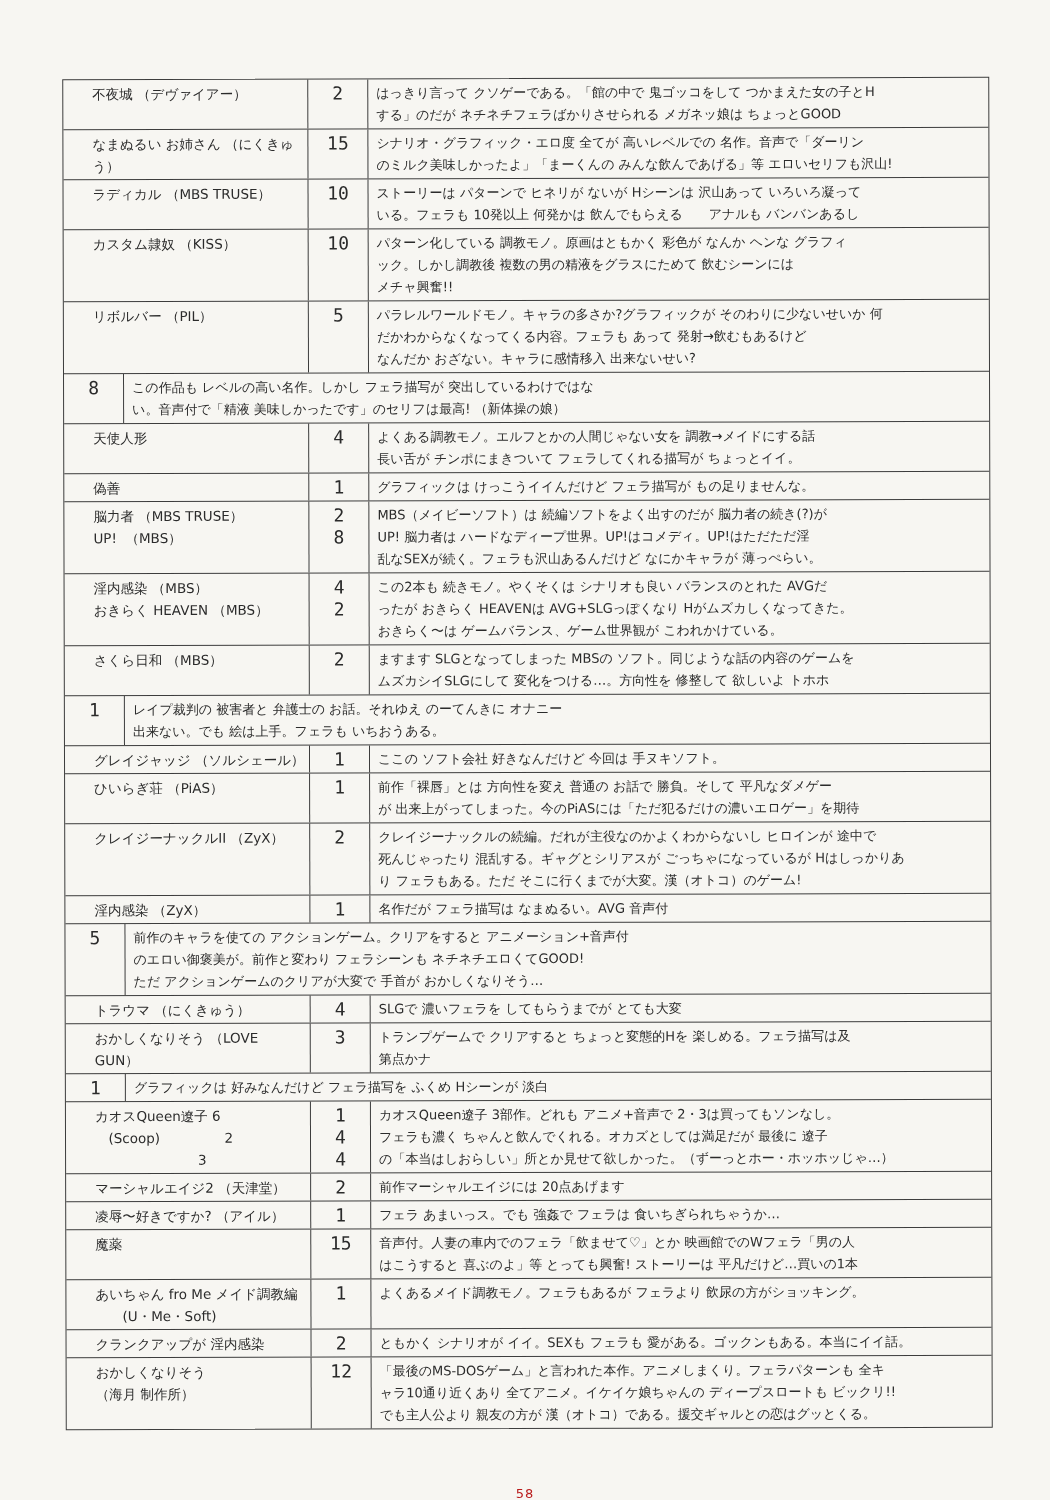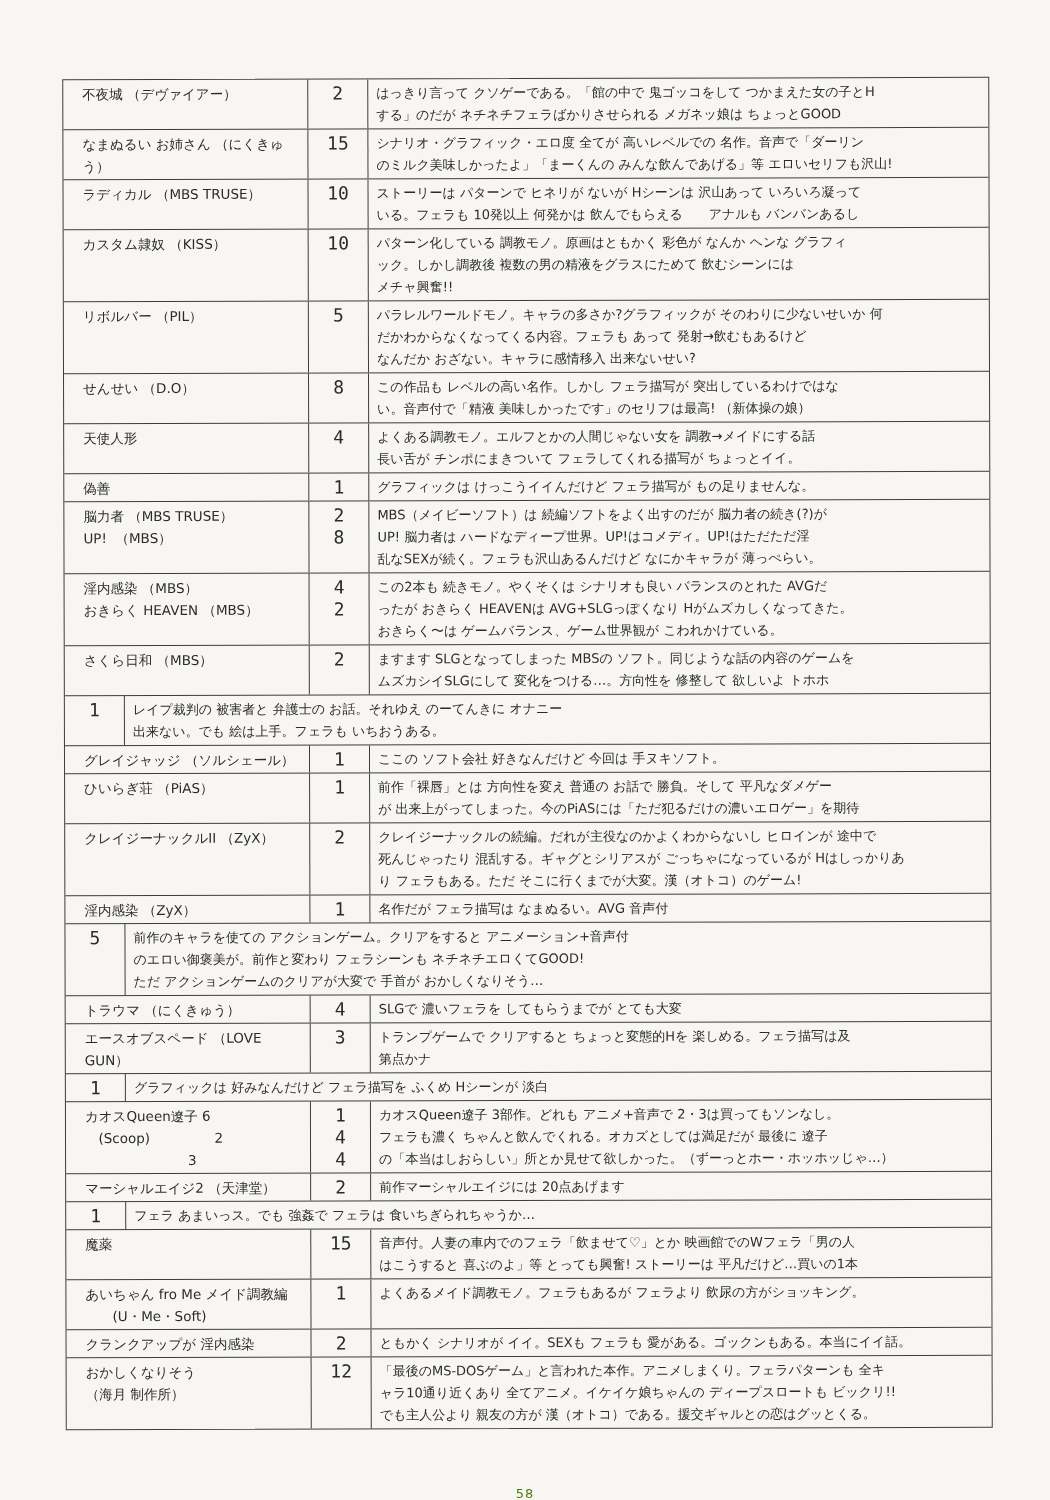--- a/index.html
+++ b/index.html
@@ -16,42 +16,42 @@
     border:1.5px solid #3d3d3d;
     transform:rotate(-0.15deg);
     background:transparent;
   }
   .t-row { display:flex; align-items:stretch; border-bottom:1.5px solid #3d3d3d; }
   .t-row:last-child { border-bottom:none; }
   .cell { box-sizing:border-box; }
   .cell-title {
     width:245px; flex:none;
     border-right:1.5px solid #3d3d3d;
-    padding:3px 4px 2px 19px;
+    padding:3px 4px 2px 29px;
     font-size:13.5px; line-height:22px;
   }
   .title-line { white-space:pre-wrap; }
   .cell-score {
     width:60px; flex:none;
     border-right:1.5px solid #3d3d3d;
     text-align:center;
     font-size:18px; line-height:22px;
     padding-top:3px;
     font-family:"DejaVu Sans Mono", monospace;
   }
   .score-line { white-space:pre; }
   .cell-comment {
     flex:1;
     padding:3px 6px 2px 8px;
     font-size:13px; line-height:22px;
   }
   .comment-line { white-space:pre-wrap; }
   .page-number {
     position:absolute; left:50%; top:1486px; transform:translateX(-50%);
-    font-size:13px; color:#4d7c0f; letter-spacing:1px;
+    font-size:13px; color:#b91c1c; letter-spacing:1px;
   }
 </style>
 </head>
 <body>
 
 <div class="scan-page">
   <div class="review-table">
       <div class="t-row">
         <div class="cell cell-title">
           <div class="title-line">不夜城 （デヴァイアー）</div>
@@ -108,23 +108,20 @@
         <div class="cell cell-score">
           <div class="score-line">5</div>
         </div>
         <div class="cell cell-comment">
           <div class="comment-line">パラレルワールドモノ。キャラの多さか?グラフィックが そのわりに少ないせいか 何</div>
           <div class="comment-line">だかわからなくなってくる内容。フェラも あって 発射→飲むもあるけど</div>
           <div class="comment-line">なんだか おざない。キャラに感情移入 出来ないせい?</div>
         </div>
       </div>
       <div class="t-row">
-        <div class="cell cell-title">
-          <div class="title-line">せんせい （D.O）</div>
-        </div>
         <div class="cell cell-score">
           <div class="score-line">8</div>
         </div>
         <div class="cell cell-comment">
           <div class="comment-line">この作品も レベルの高い名作。しかし フェラ描写が 突出しているわけではな</div>
           <div class="comment-line">い。音声付で「精液 美味しかったです」のセリフは最高! （新体操の娘）</div>
         </div>
       </div>
       <div class="t-row">
         <div class="cell cell-title">
@@ -263,21 +260,21 @@
         </div>
         <div class="cell cell-score">
           <div class="score-line">4</div>
         </div>
         <div class="cell cell-comment">
           <div class="comment-line">SLGで 濃いフェラを してもらうまでが とても大変</div>
         </div>
       </div>
       <div class="t-row">
         <div class="cell cell-title">
-          <div class="title-line">エースオブスペード （LOVE GUN）</div>
+          <div class="title-line">おかしくなりそう （LOVE GUN）</div>
         </div>
         <div class="cell cell-score">
           <div class="score-line">3</div>
         </div>
         <div class="cell cell-comment">
           <div class="comment-line">トランプゲームで クリアすると ちょっと変態的Hを 楽しめる。フェラ描写は及</div>
           <div class="comment-line">第点かナ</div>
         </div>
       </div>
       <div class="t-row">
@@ -310,20 +307,23 @@
           <div class="title-line">マーシャルエイジ2 （天津堂）</div>
         </div>
         <div class="cell cell-score">
           <div class="score-line">2</div>
         </div>
         <div class="cell cell-comment">
           <div class="comment-line">前作マーシャルエイジには 20点あげます</div>
         </div>
       </div>
       <div class="t-row">
+        <div class="cell cell-title">
+          <div class="title-line">凌辱〜好きですか? （アイル）</div>
+        </div>
         <div class="cell cell-score">
           <div class="score-line">1</div>
         </div>
         <div class="cell cell-comment">
           <div class="comment-line">フェラ あまいっス。でも 強姦で フェラは 食いちぎられちゃうか…</div>
         </div>
       </div>
       <div class="t-row">
         <div class="cell cell-title">
           <div class="title-line">魔薬</div>

